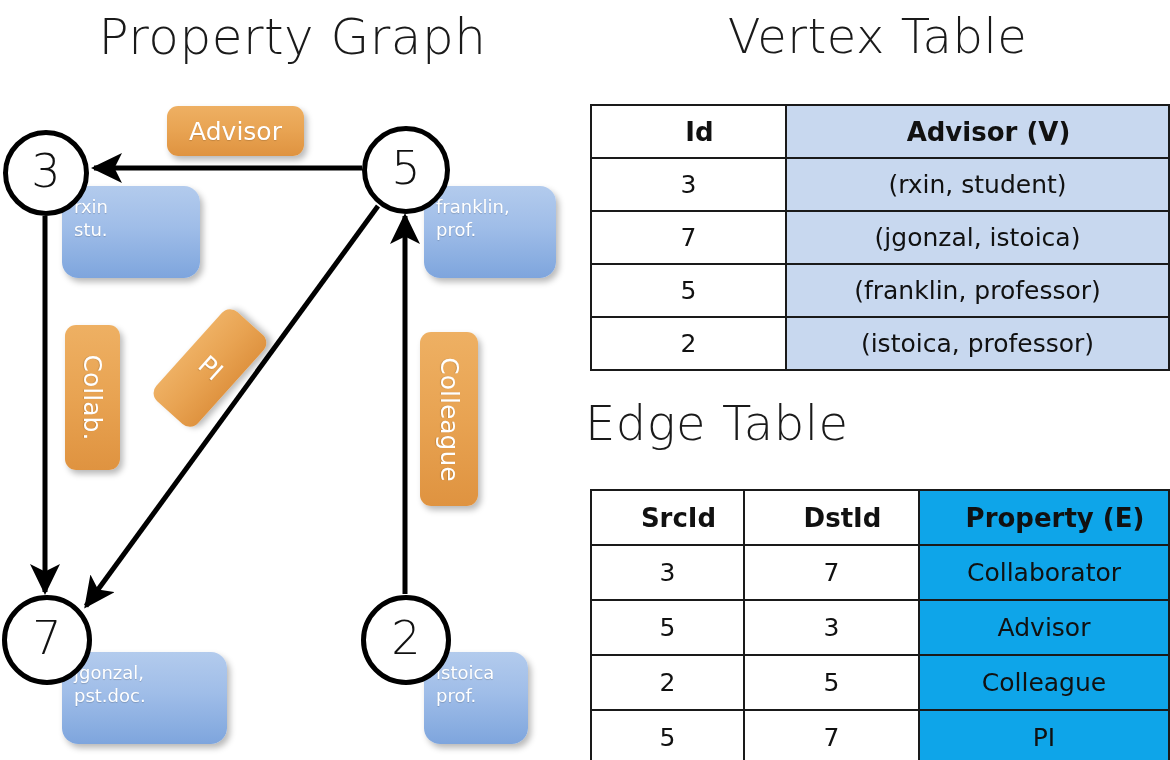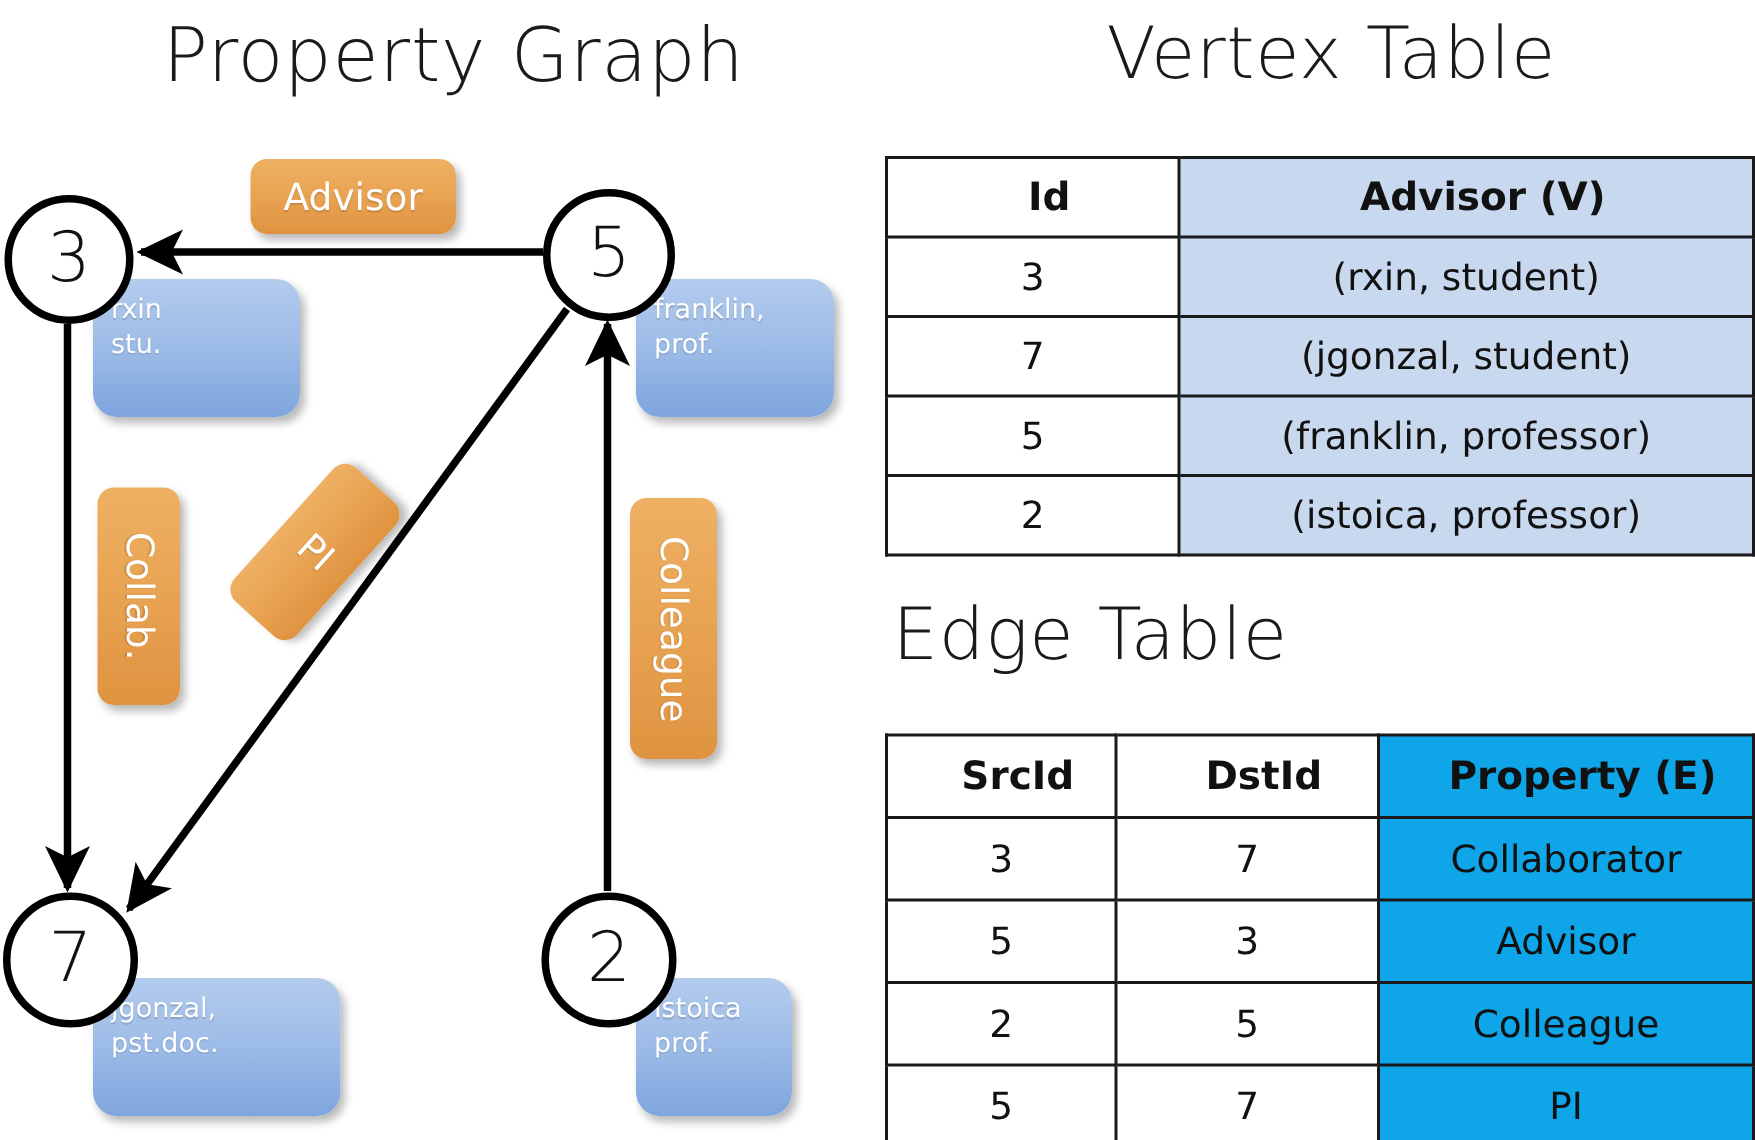--- a/index.html
+++ b/index.html
@@ -17,21 +17,20 @@
   }
 
   
   .title {
     position: absolute;
     font-family: "DejaVu Sans", sans-serif;
     font-weight: 300;
     color: #1a1a1a;
     white-space: nowrap;
     letter-spacing: 0.5px;
-    padding-left: 10px;
   }
   #title-property-graph {
     left: 0; top: 8px; width: 585px;
     text-align: center;
     font-size: 50px;
   }
   #title-vertex-table {
     left: 585px; top: 8px; width: 585px;
     text-align: center;
     font-size: 48px;
@@ -252,21 +251,21 @@
       <th class="cell-blue">Advisor (V)</th>
     </tr>
   </thead>
   <tbody>
     <tr>
       <td class="cell-plain">3</td>
       <td class="cell-blue">(rxin, student)</td>
     </tr>
     <tr>
       <td class="cell-plain">7</td>
-      <td class="cell-blue">(jgonzal, student)</td>
+      <td class="cell-blue">(jgonzal, istoica)</td>
     </tr>
     <tr>
       <td class="cell-plain">5</td>
       <td class="cell-blue">(franklin, professor)</td>
     </tr>
     <tr>
       <td class="cell-plain">2</td>
       <td class="cell-blue">(istoica, professor)</td>
     </tr>
   </tbody>

